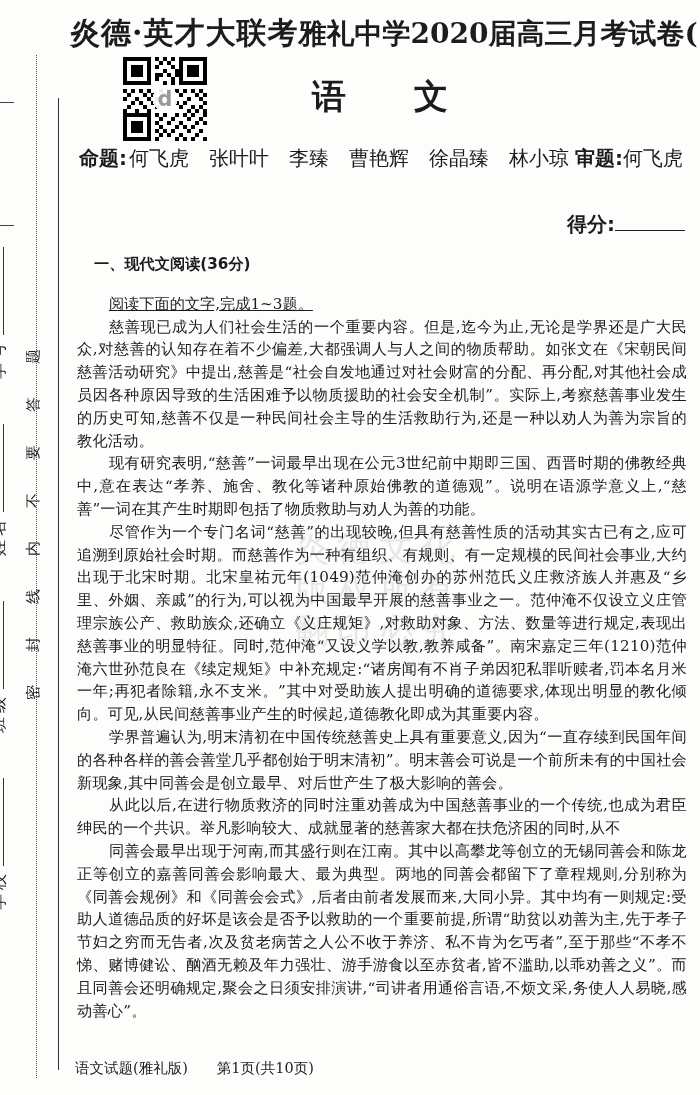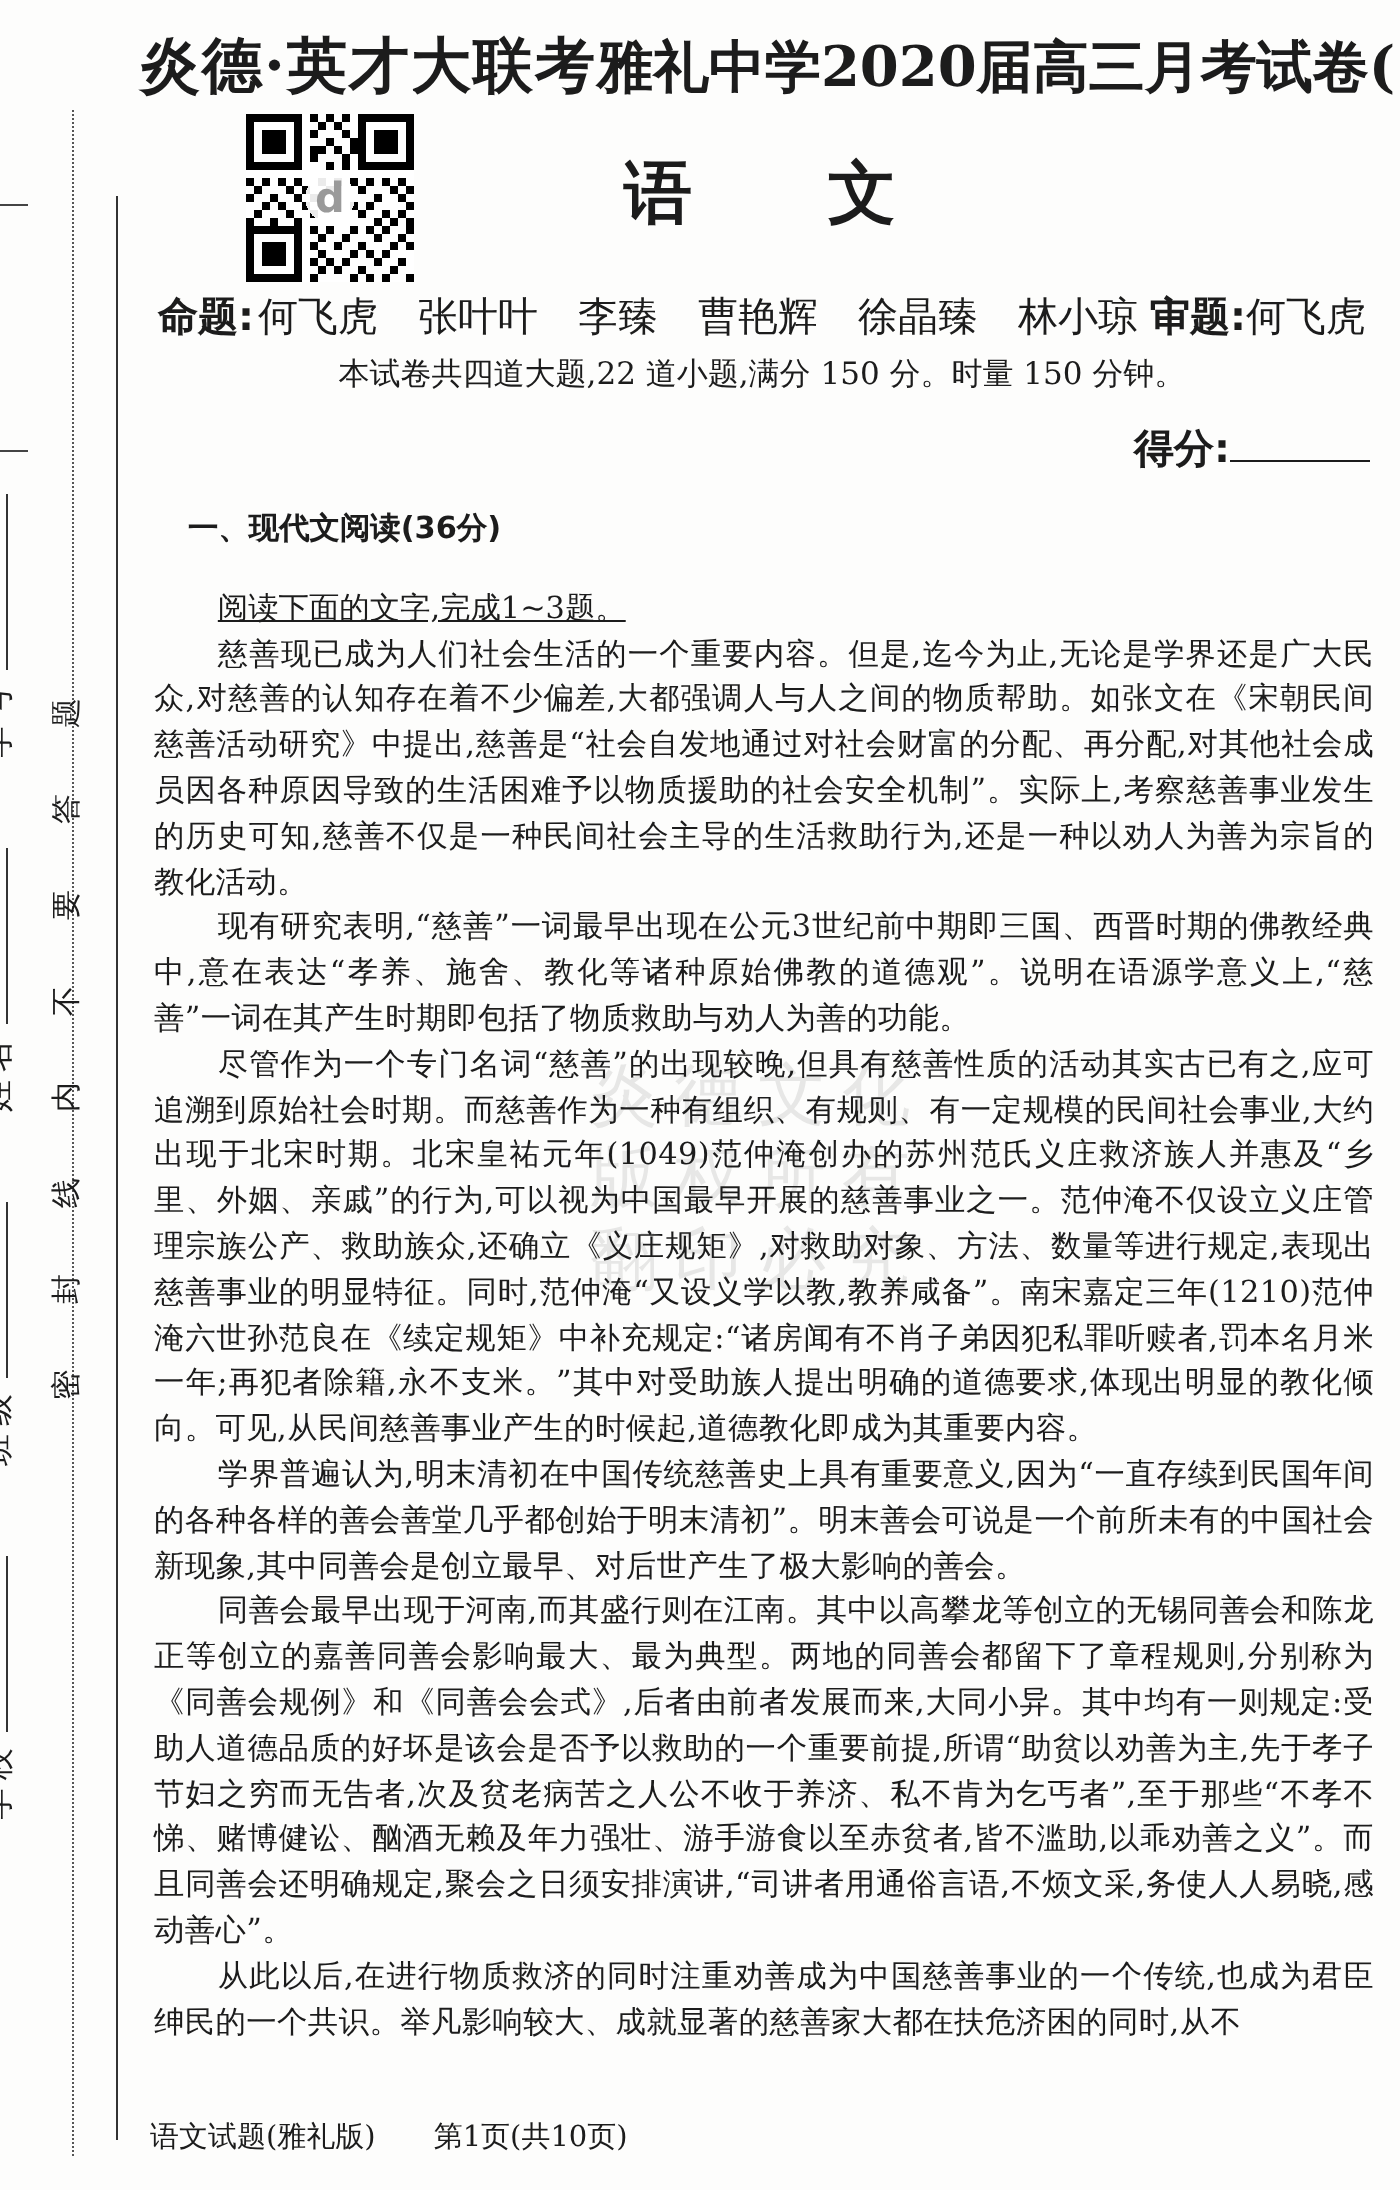--- a/index.html
+++ b/index.html
@@ -64,21 +64,20 @@
     <circle cx="10.5" cy="10.5" r="3.1" fill="#fff" opacity="0.92"></circle>
     <text x="10.5" y="12.3" font-size="5.2" font-weight="bold" fill="#9a9a9a" text-anchor="middle" font-family="DejaVu Sans, sans-serif">d</text>
   </svg>
 
   <div class="subject">语　　文</div>
 
   <div class="setters-line">
     <span class="lbl">命题:</span><span class="names">何飞虎　张叶叶　李臻　曹艳辉　徐晶臻　林小琼</span><span class="lbl">审题:</span><span>何飞虎</span>
   </div>
 
-  <div class="exam-info">本试卷共四道大题,22 道小题,满分 150 分。时量 150 分钟。</div>
 
   <div class="score">
     <span class="lbl">得分:</span><span class="blankline"></span>
   </div>
 
   <div class="edge-mark" style="top:102px;"></div>
   <div class="edge-mark" style="top:225px;"></div>
 
   <div class="vtext fields">
     <span>学校</span><span class="field-blank"></span><span>班级</span><span class="field-blank"></span><span>姓名</span><span class="field-blank"></span><span>学号</span><span class="field-blank"></span>
@@ -95,20 +94,20 @@
   </div>
 
   <div class="content">
     <p class="h-section">一、现代文阅读(36分)</p>
     <p class="instruction">阅读下面的文字,完成1~3题。</p>
     <div class="passage">
       <p>慈善现已成为人们社会生活的一个重要内容。但是,迄今为止,无论是学界还是广大民众,对慈善的认知存在着不少偏差,大都强调人与人之间的物质帮助。如张文在《宋朝民间慈善活动研究》中提出,慈善是“社会自发地通过对社会财富的分配、再分配,对其他社会成员因各种原因导致的生活困难予以物质援助的社会安全机制”。实际上,考察慈善事业发生的历史可知,慈善不仅是一种民间社会主导的生活救助行为,还是一种以劝人为善为宗旨的教化活动。</p>
       <p>现有研究表明,“慈善”一词最早出现在公元3世纪前中期即三国、西晋时期的佛教经典中,意在表达“孝养、施舍、教化等诸种原始佛教的道德观”。说明在语源学意义上,“慈善”一词在其产生时期即包括了物质救助与劝人为善的功能。</p>
       <p>尽管作为一个专门名词“慈善”的出现较晚,但具有慈善性质的活动其实古已有之,应可追溯到原始社会时期。而慈善作为一种有组织、有规则、有一定规模的民间社会事业,大约出现于北宋时期。北宋皇祐元年(1049)范仲淹创办的苏州范氏义庄救济族人并惠及“乡里、外姻、亲戚”的行为,可以视为中国最早开展的慈善事业之一。范仲淹不仅设立义庄管理宗族公产、救助族众,还确立《义庄规矩》,对救助对象、方法、数量等进行规定,表现出慈善事业的明显特征。同时,范仲淹“又设义学以教,教养咸备”。南宋嘉定三年(1210)范仲淹六世孙范良在《续定规矩》中补充规定:“诸房闻有不肖子弟因犯私罪听赎者,罚本名月米一年;再犯者除籍,永不支米。”其中对受助族人提出明确的道德要求,体现出明显的教化倾向。可见,从民间慈善事业产生的时候起,道德教化即成为其重要内容。</p>
       <p>学界普遍认为,明末清初在中国传统慈善史上具有重要意义,因为“一直存续到民国年间的各种各样的善会善堂几乎都创始于明末清初”。明末善会可说是一个前所未有的中国社会新现象,其中同善会是创立最早、对后世产生了极大影响的善会。</p>
+      <p>从此以后,在进行物质救济的同时注重劝善成为中国慈善事业的一个传统,也成为君臣绅民的一个共识。举凡影响较大、成就显著的慈善家大都在扶危济困的同时,从不</p>
       <p>同善会最早出现于河南,而其盛行则在江南。其中以高攀龙等创立的无锡同善会和陈龙正等创立的嘉善同善会影响最大、最为典型。两地的同善会都留下了章程规则,分别称为《同善会规例》和《同善会会式》,后者由前者发展而来,大同小异。其中均有一则规定:受助人道德品质的好坏是该会是否予以救助的一个重要前提,所谓“助贫以劝善为主,先于孝子节妇之穷而无告者,次及贫老病苦之人公不收于养济、私不肯为乞丐者”,至于那些“不孝不悌、赌博健讼、酗酒无赖及年力强壮、游手游食以至赤贫者,皆不滥助,以乖劝善之义”。而且同善会还明确规定,聚会之日须安排演讲,“司讲者用通俗言语,不烦文采,务使人人易晓,感动善心”。</p>
-      <p>从此以后,在进行物质救济的同时注重劝善成为中国慈善事业的一个传统,也成为君臣绅民的一个共识。举凡影响较大、成就显著的慈善家大都在扶危济困的同时,从不</p>
     </div>
   </div>
 
   <div class="footer">语文试题(雅礼版)　　第1页(共10页)</div>
 
 </div>
 
 </body></html>

